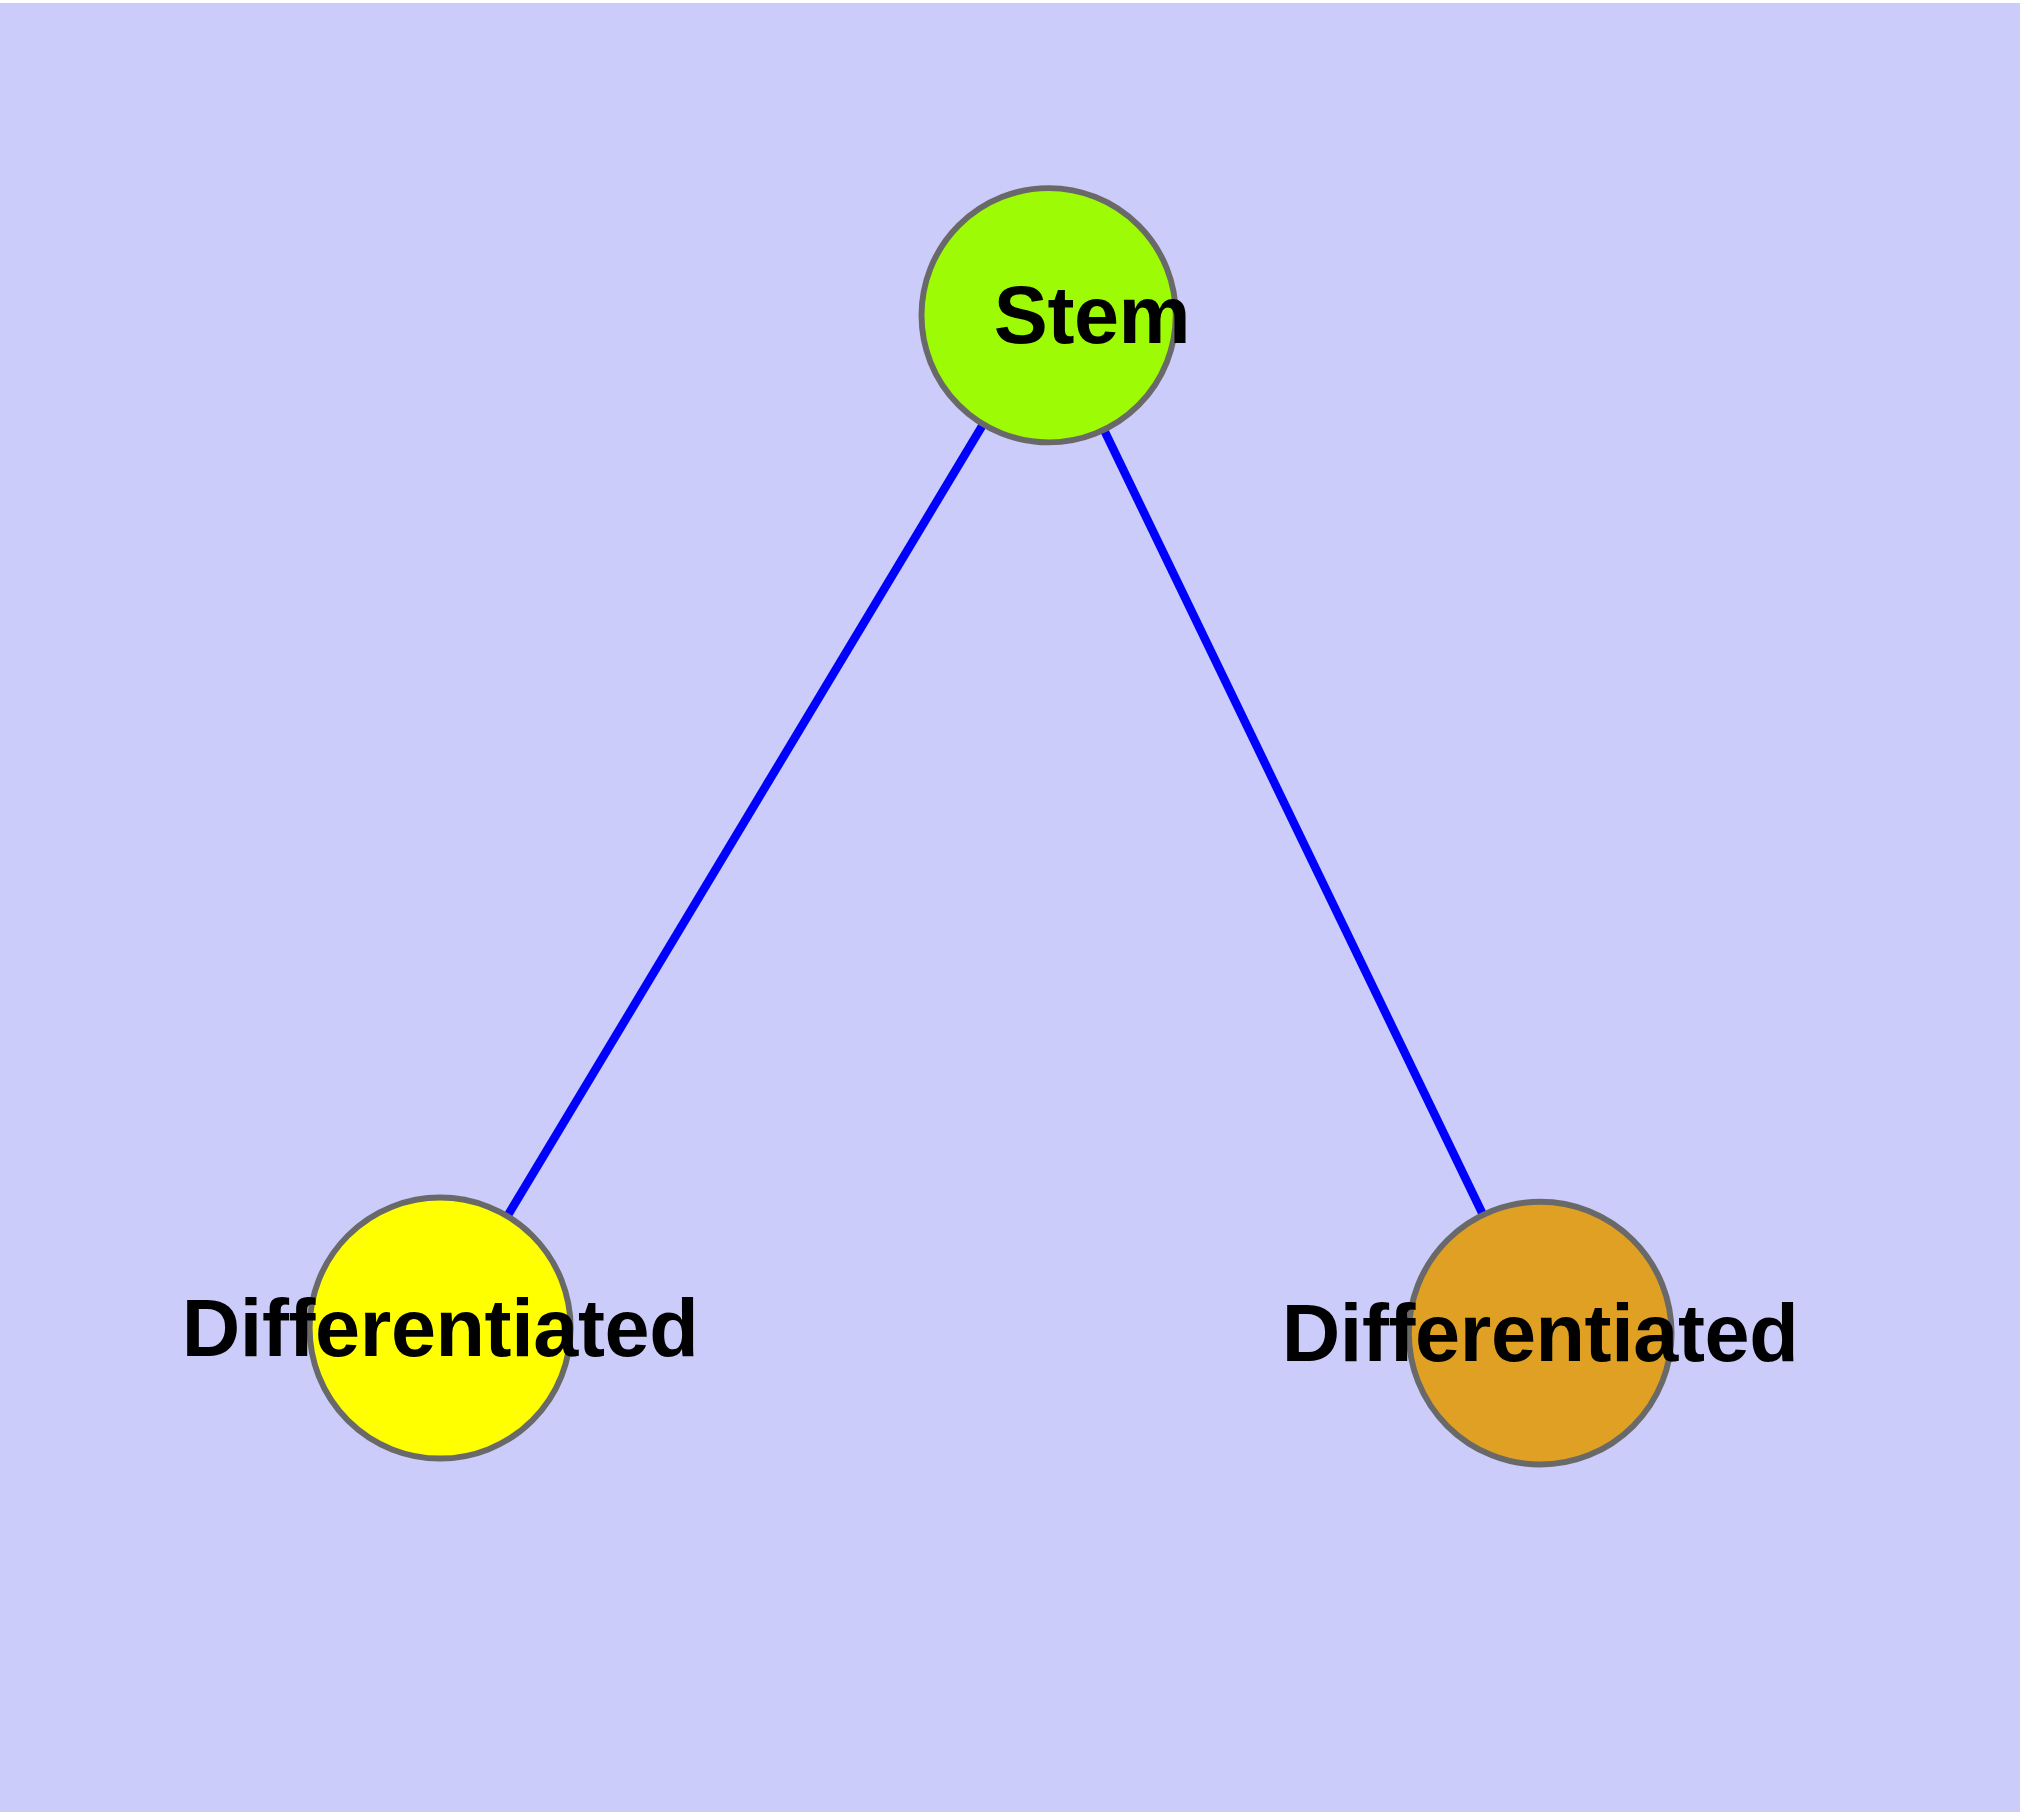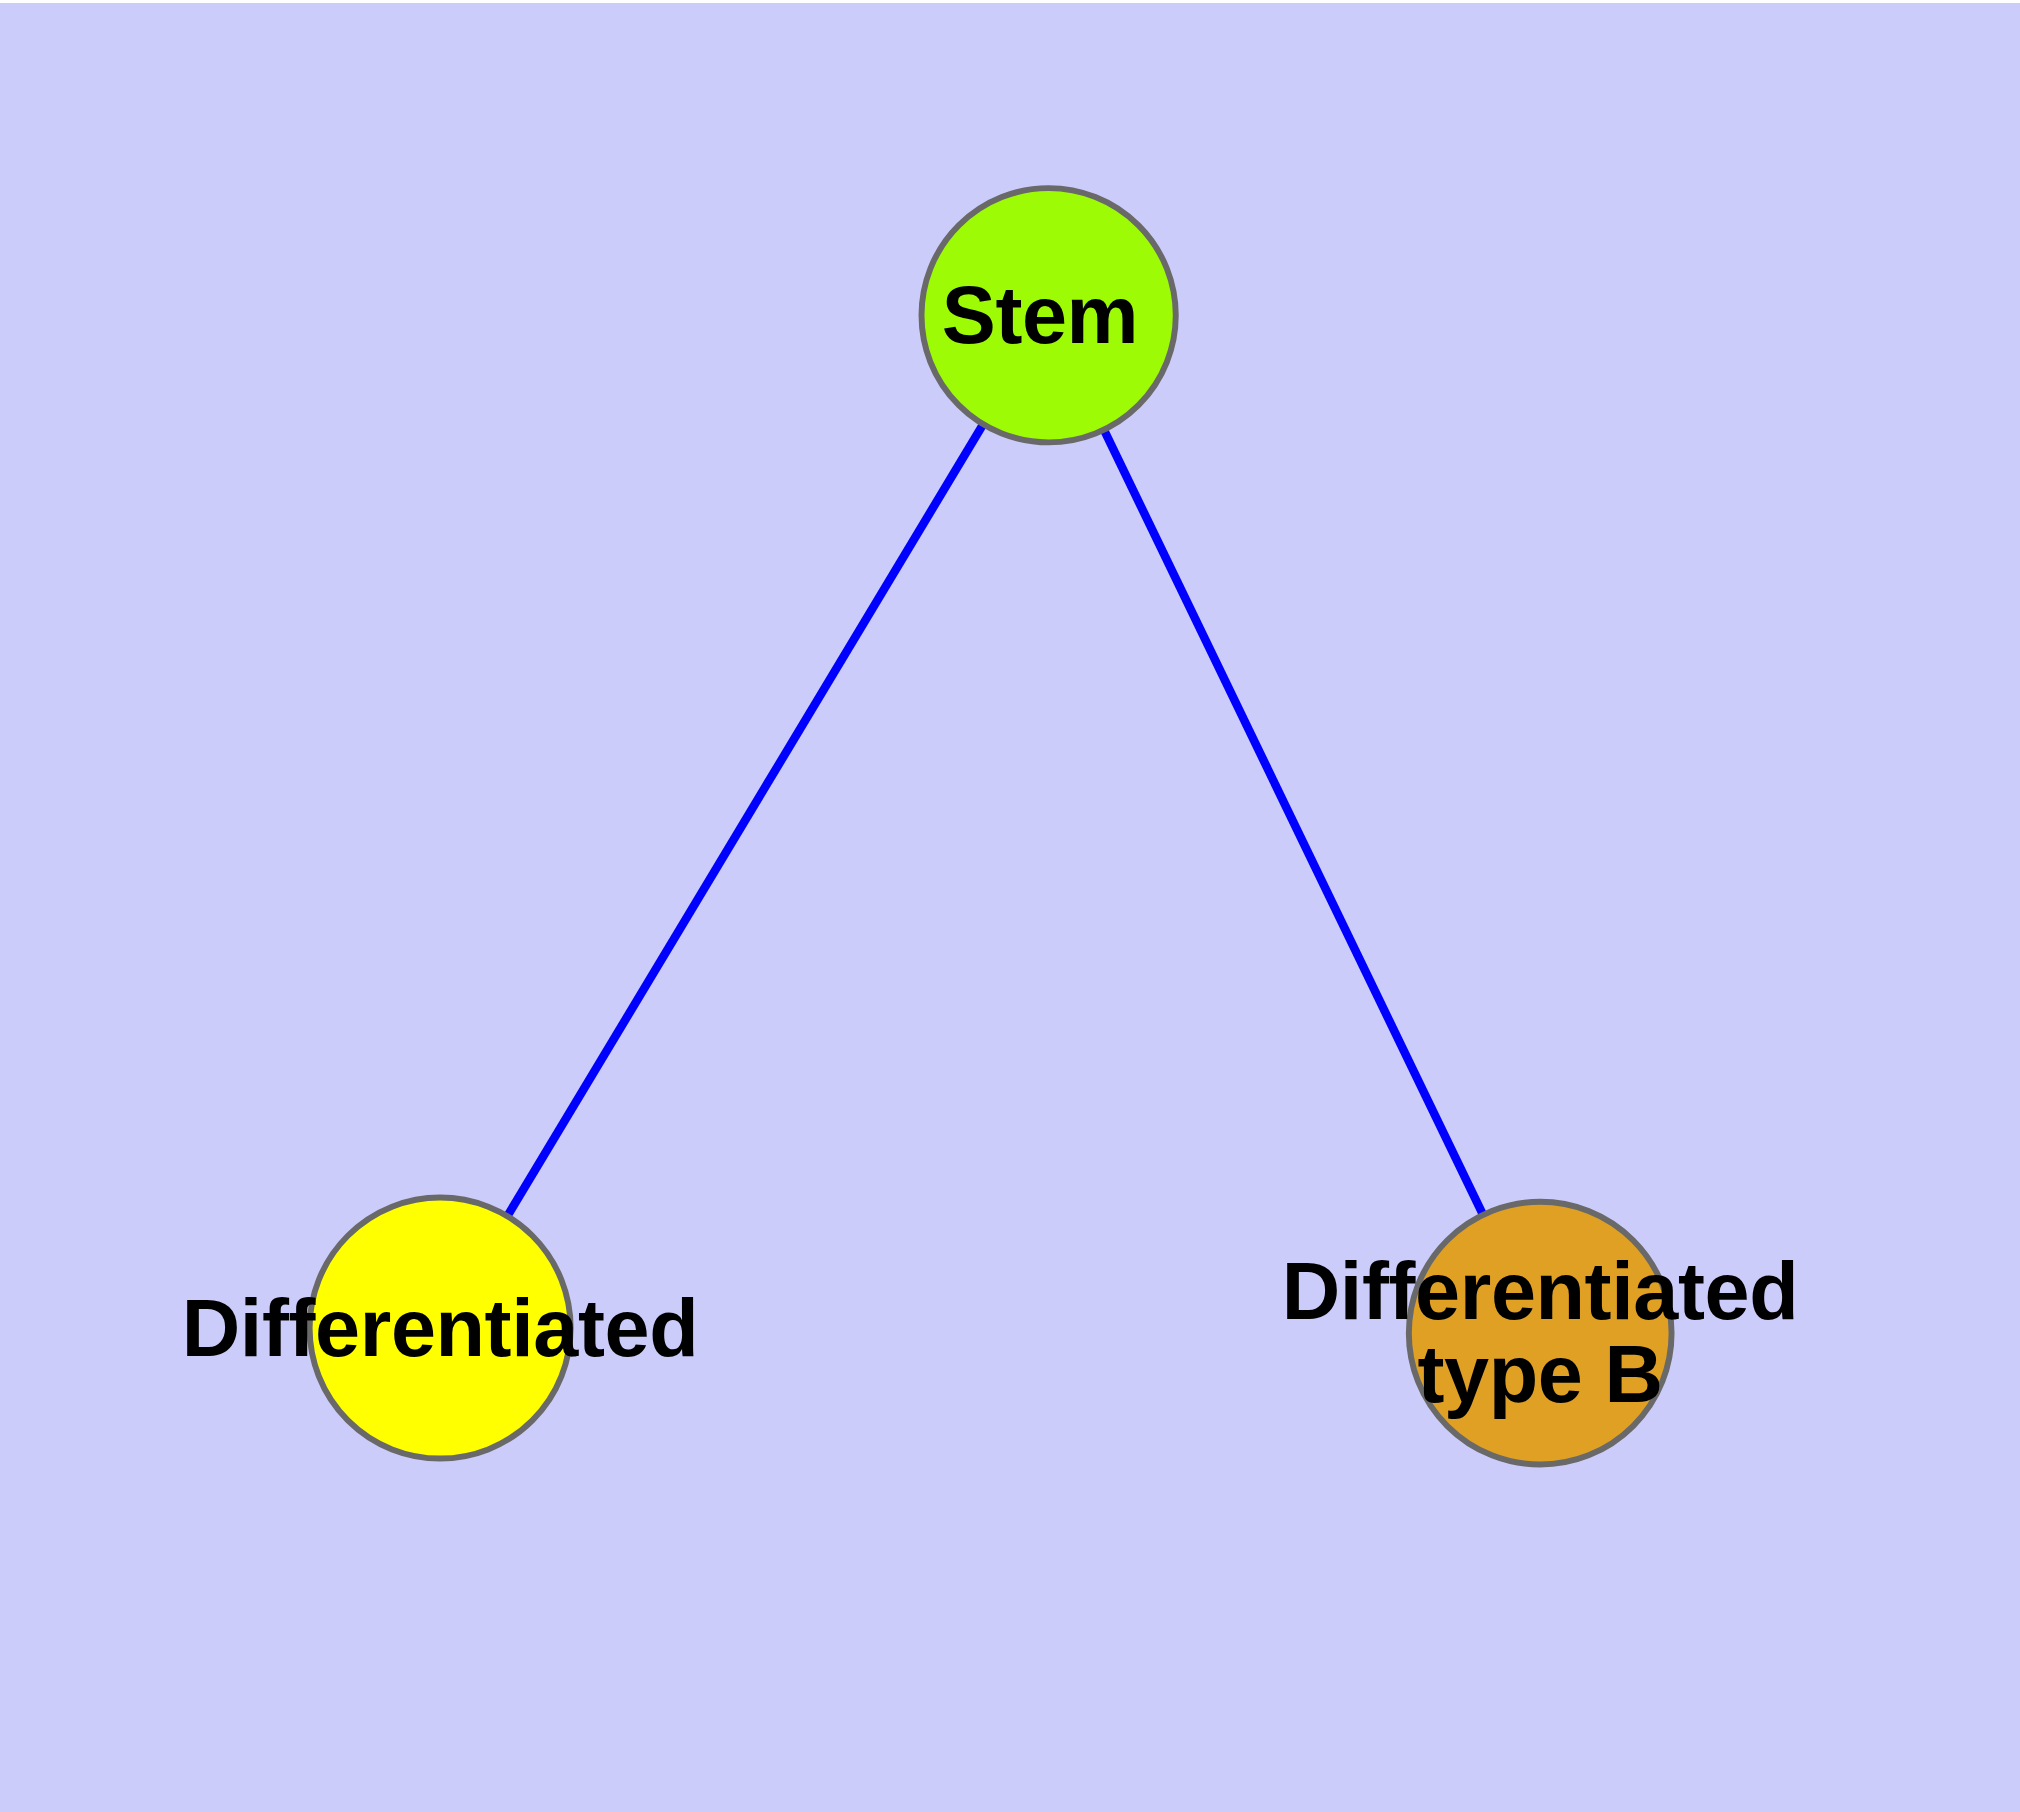--- a/index.html
+++ b/index.html
@@ -56,27 +56,26 @@
       <line x1="1237" y1="372" x2="519" y2="1567" stroke="#0000ff" stroke-width="10" stroke-linecap="butt"></line>
       <line x1="1237" y1="372" x2="1817" y2="1573" stroke="#0000ff" stroke-width="10" stroke-linecap="butt"></line>
     </g>
     <g>
       <circle cx="519" cy="1567" r="154" fill="#ffff00" stroke="#696969" stroke-width="7"></circle>
       <circle cx="1817" cy="1573" r="155" fill="#e0a024" stroke="#696969" stroke-width="7"></circle>
       <circle cx="1237" cy="372" r="150" fill="#9dfb05" stroke="#696969" stroke-width="7"></circle>
     </g>
   </svg>
 
-  <div class="node-label" style="left:1040px; top:315px;">
+  <div class="node-label" style="left:1092px; top:315px;">
     <div>Stem</div>
   </div>
 
   <div class="node-label" style="left:440px; top:1328px;">
     <div>Differentiated</div>
   </div>
 
   <div class="node-label" style="left:1540px; top:1333px;">
     <div>Differentiated</div>
-    <div>type B</div>
   </div>
 
 </div>
 
 
 </body></html>

